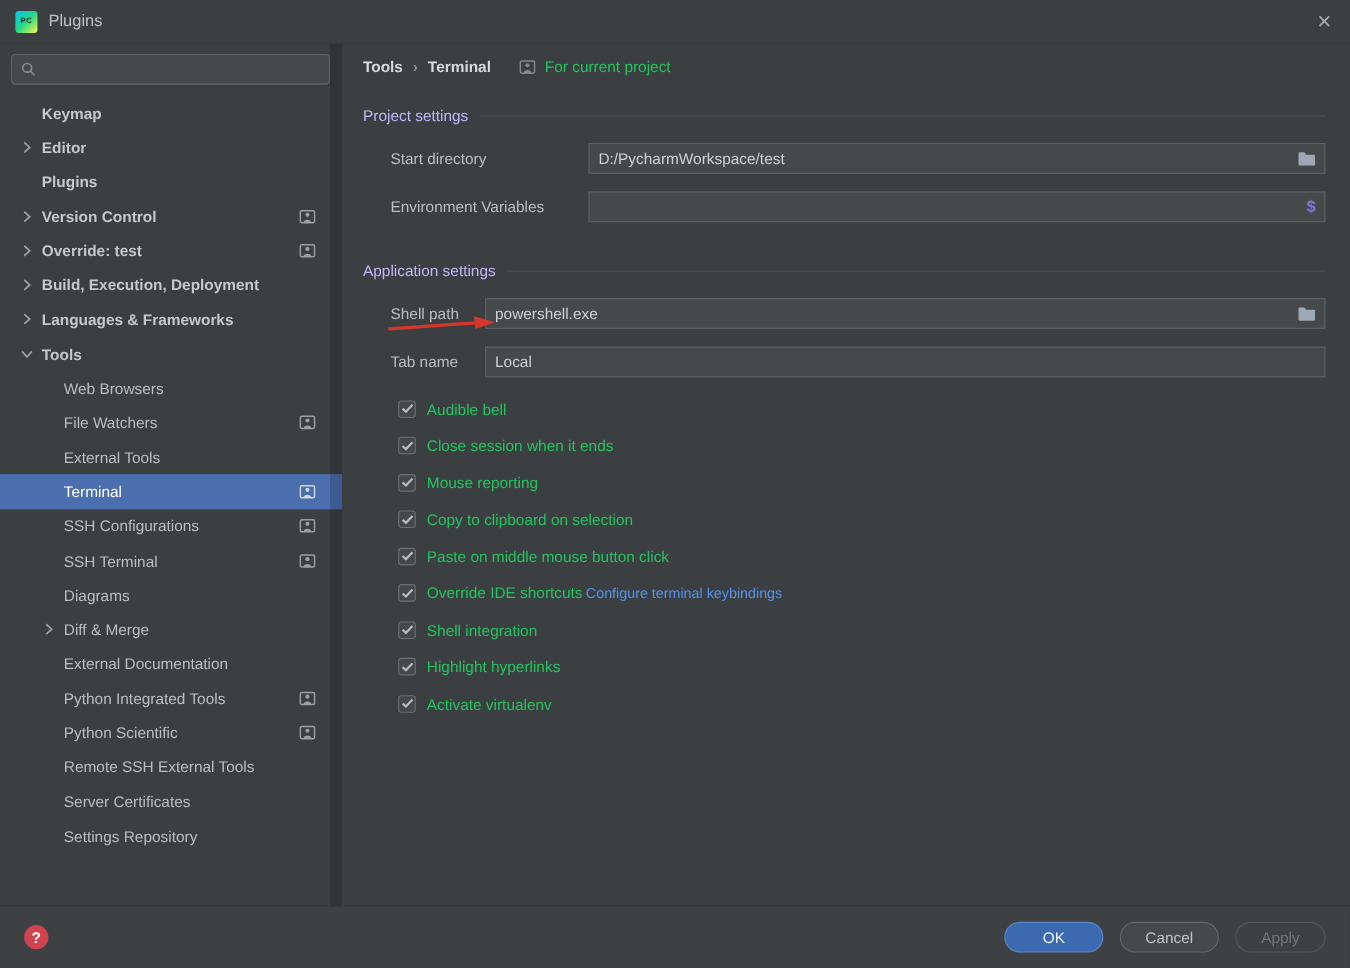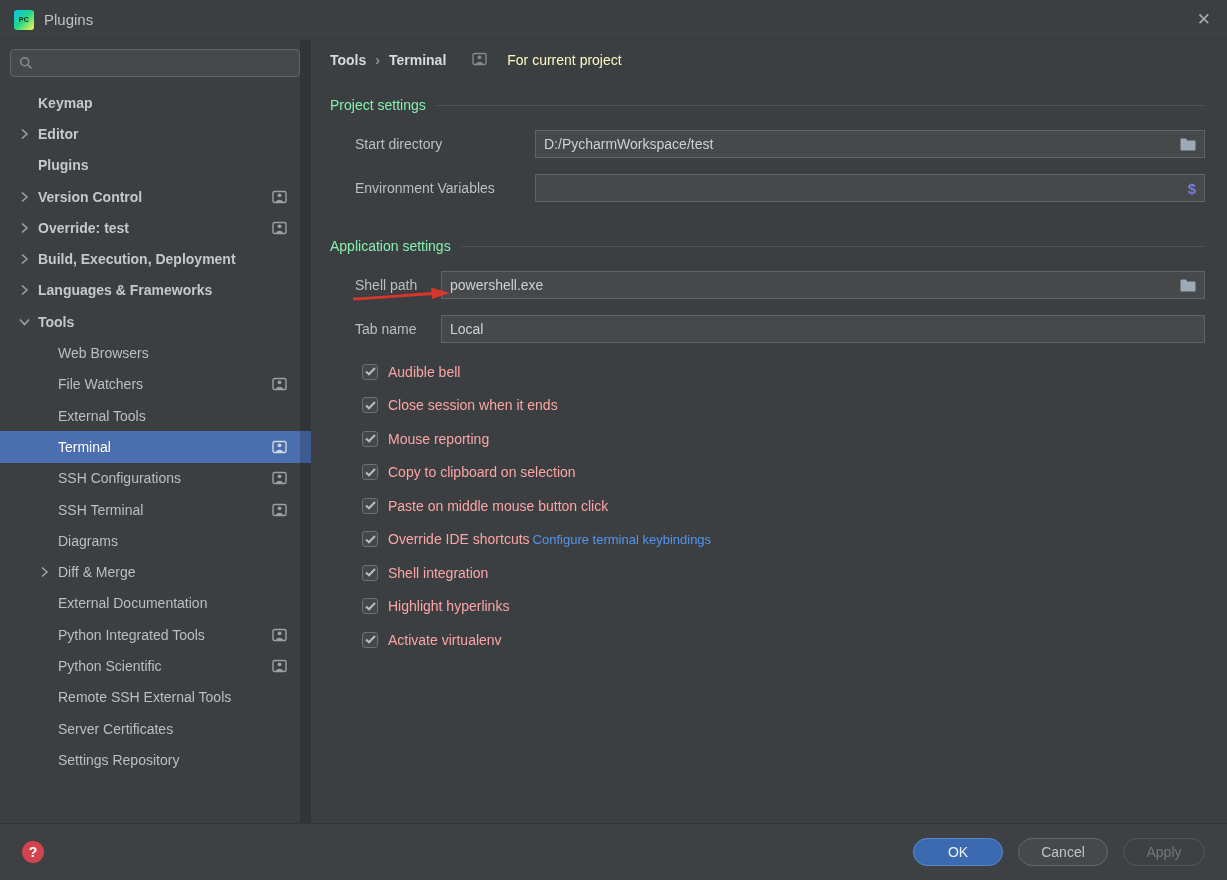--- a/index.html
+++ b/index.html
@@ -38,44 +38,44 @@
   .chev { width:18px; display:flex; align-items:center; }
   .tree-label { white-space:nowrap; }
   .badge { margin-left:auto; margin-right:24px; display:flex; align-items:center; }
 
   
   .content { position:absolute; left:311px; top:40px; right:0; bottom:57px;
              padding:0 22px 0 19px; }
   .breadcrumb { display:flex; align-items:center; height:24px; margin-top:8px; font-size:14px; }
   .crumb { font-weight:bold; color:#d8dadc; }
   .crumb-sep { margin:0 9px; color:#8c9093; font-weight:bold; }
-  .scope { display:flex; align-items:flex-start; margin-left:26px; color:#fef9c3; gap:20px; }
-
-  .section-h { display:flex; align-items:center; height:18px; font-size:14px; color:#86efac; }
+  .scope { display:flex; align-items:flex-end; margin-left:26px; color:#22c55e; gap:8px; }
+
+  .section-h { display:flex; align-items:center; height:18px; font-size:14px; color:#c4b5fd; }
   .section-h .rule { flex:1; height:1px; background:#4e5254; margin-left:10px; }
   .sh-project { margin-top:24px; }
   .sh-app { margin-top:35px; }
 
   .row { display:flex; align-items:center; margin-left:25px; margin-top:16px; }
   .row label { font-size:14px; color:#bcbec0; }
   .lbl-wide { width:180px; flex:0 0 180px; }
   .lbl-narrow { width:86px; flex:0 0 86px; }
   .field { height:28px; background:#45494a; border:1px solid #5e6365;
            display:flex; align-items:center; padding:0 8px; flex:1; }
   .field input { flex:1; background:transparent; border:none; outline:none;
                  font-size:14px; color:#ced2d6; font-family:"Liberation Sans",sans-serif; }
   .field .ficon { display:flex; align-items:center; margin-left:8px; }
   .dollar { font-size:15px; font-weight:bold; color:#7b79e0; }
 
   .cb-list { margin-top:12px; margin-left:32px; }
   .cb-row { height:33.5px; display:flex; align-items:center; }
   .cb { width:16px; height:16px; background:#44484b; border:1px solid #6b7071;
         border-radius:3px; display:flex; align-items:center; justify-content:center;
         margin-right:10px; flex:0 0 16px; }
-  .cb-label { font-size:14px; color:#fca5a5; }
+  .cb-label { font-size:14px; color:#22c55e; }
   .link { margin-left:3px; font-size:13px; color:#5394ec; cursor:default; }
 
   .arrow-annot { position:absolute; left:40px; top:244px; z-index:5; pointer-events:none; }
 
   
   .footer { position:absolute; left:0; right:0; bottom:0; height:57px;
             background:#3e4143; border-top:1px solid #323538;
             display:flex; align-items:center; padding:0 22px; }
   .help { width:22px; height:22px; border-radius:50%; background:#d1434f; color:#ffffff;
           font-weight:bold; font-size:14px; display:flex; align-items:center; justify-content:center; }

